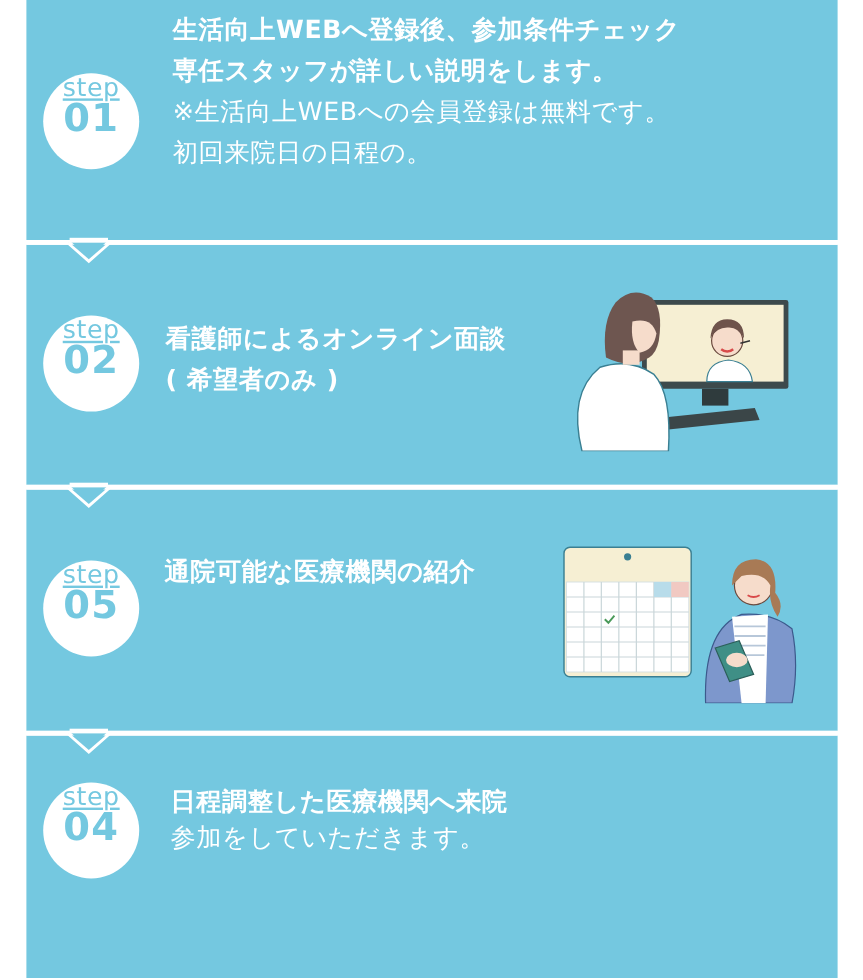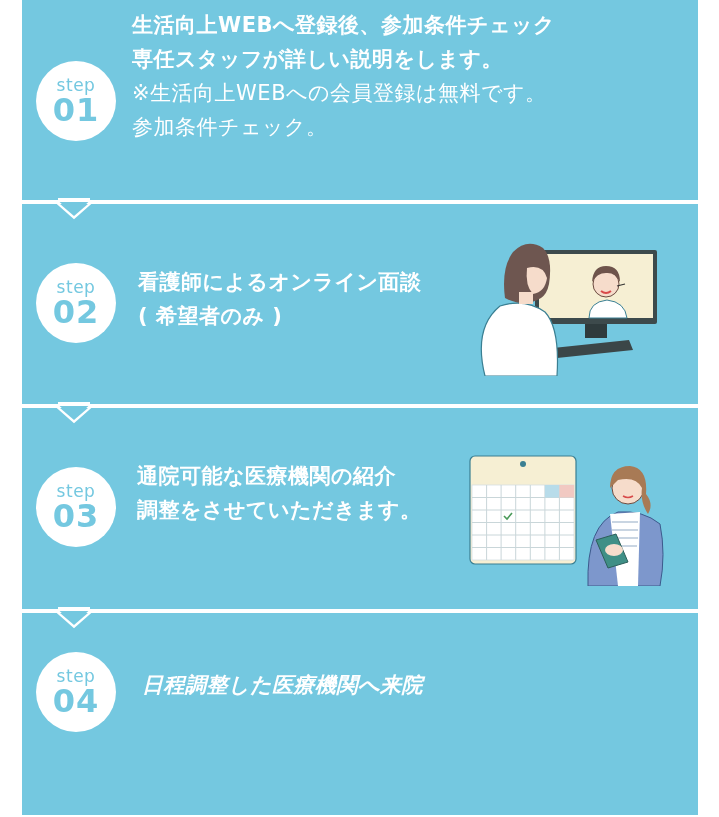--- a/index.html
+++ b/index.html
@@ -3,21 +3,21 @@
 <meta charset="utf-8">
 <style>
   html, body { margin: 0; padding: 0; background: #ffffff; }
   body { width: 719px; height: 817px; position: relative; overflow: hidden;
          font-family: "DejaVu Sans", "Liberation Sans", sans-serif; }
   .panel { position: absolute; left: 22px; width: 676px; background: #74c8e0; }
   .sep { position: absolute; left: 22px; width: 676px; height: 4px; background: #ffffff; }
   .notch { position: absolute; width: 0; height: 0; }
   .badge { position: absolute; left: 36px; width: 80px; height: 80px; border-radius: 50%;
            background: #ffffff; color: #74c8e0; text-align: center; }
-  .badge .lbl { display: block; font-size: 17px; line-height: 17px; margin-top: 16px; letter-spacing: 0.5px; }
+  .badge .lbl { display: block; font-size: 21px; line-height: 17px; margin-top: 4px; letter-spacing: 0.5px; text-decoration: underline; }
   .badge .num { display: block; font-size: 32px; line-height: 28px; margin-top: 2px; font-weight: bold; letter-spacing: 1px; }
   .txt { position: absolute; color: #ffffff; font-size: 21px; line-height: 34px; font-weight: bold; white-space: nowrap; letter-spacing: 0.5px; }
   .txt .line { display: block; }
   .txt .note { font-weight: normal; }
   .illus { position: absolute; }
 </style>
 </head>
 <body>
 
 <div class="panel" style="top:0; height:200px;"></div>
@@ -43,25 +43,25 @@
 <svg class="notch" style="left:55px; top:607px; width:38px; height:22px;" viewBox="0 0 38 22">
   <polyline points="2,4 19,19 36,4" fill="#74c8e0" stroke="#ffffff" stroke-width="3.5"></polyline>
   <rect x="3" y="0" width="32" height="4" fill="#ffffff"></rect>
   <polygon points="5,6 19,18 33,6" fill="#74c8e0"></polygon>
 </svg>
 
 <div class="badge" style="top:61px;">
   <span class="lbl">step</span>
   <span class="num">01</span>
 </div>
-<div class="txt" style="left:132px; top:8px;">
+<div class="txt" style="left:144px; top:8px;">
   <span class="line">生活向上WEBへ登録後、参加条件チェック</span>
   <span class="line">専任スタッフが詳しい説明をします。</span>
   <span class="line note">※生活向上WEBへの会員登録は無料です。</span>
-  <span class="line note">参加条件チェック。</span>
+  <span class="line note">初回来院日の日程の。</span>
 </div>
 
 <div class="badge" style="top:263px;">
   <span class="lbl">step</span>
   <span class="num">02</span>
 </div>
 <div class="txt" style="left:138px; top:265px;">
   <span class="line">看護師によるオンライン面談</span>
   <span class="line">( 希望者のみ )</span>
 </div>
@@ -80,25 +80,24 @@
   <polygon points="88,120 164,112 168,122 92,130" fill="#3b4648"></polygon>
 
   <path d="M20 148 Q8 100 35 78 Q60 70 80 84 Q95 100 92 148 Z" fill="#ffffff" stroke="#3a7f92" stroke-width="1.2"></path>
   <path d="M40 70 Q36 40 48 24 Q62 10 78 20 Q88 30 84 56 Q82 66 76 70 Q60 80 40 70 Z" fill="#6e5650"></path>
   <path d="M62 40 Q78 36 82 50 Q80 64 68 66 Q60 58 62 40 Z" fill="#f6dccb"></path>
   <rect x="54" y="64" width="14" height="12" fill="#f6dccb"></rect>
 </svg>
 
 <div class="badge" style="top:467px;">
   <span class="lbl">step</span>
-  <span class="num">03</span>
+  <span class="num">05</span>
 </div>
 <div class="txt" style="left:137px; top:459px;">
   <span class="line">通院可能な医療機関の紹介</span>
-  <span class="line">調整をさせていただきます。</span>
 </div>
 <svg class="illus" style="left:468px; top:454px; width:200px; height:132px;" viewBox="0 0 200 132">
 
   <rect x="2" y="2" width="106" height="108" rx="5" fill="#f6efd3" stroke="#3a7f92" stroke-width="1.2"></rect>
   <circle cx="55" cy="10" r="3" fill="#3a7f92"></circle>
   <g fill="#ffffff" stroke="#d5dfe2" stroke-width="0.8">
     <rect x="4" y="31" width="102" height="75"></rect>
   </g>
   <g stroke="#c9d6d9" stroke-width="1">
     <line x1="18.6" y1="31" x2="18.6" y2="106"></line>
@@ -129,15 +128,16 @@
   <path d="M142 34 Q142 12 162 12 Q180 14 178 40 Q186 50 180 60 Q172 48 174 34 Q168 22 150 26 Z" fill="#a87a55"></path>
   <path d="M155 42 Q160 45 165 42" stroke="#d84a4a" stroke-width="1.5" fill="none"></path>
   <polygon points="128,86 148,80 160,108 140,114" fill="#3f8f86" stroke="#2c5f5a" stroke-width="1"></polygon>
   <ellipse cx="146" cy="96" rx="9" ry="6" fill="#f6dccb"></ellipse>
 </svg>
 
 <div class="badge" style="top:652px;">
   <span class="lbl">step</span>
   <span class="num">04</span>
 </div>
-<div class="txt" style="left:142px; top:668px;font-style:italic;">
+<div class="txt" style="left:142px; top:651px;">
   <span class="line">日程調整した医療機関へ来院</span>
+  <span class="line note" style="margin-top:-4px;">参加をしていただきます。</span>
 </div>
 
 </body></html>

